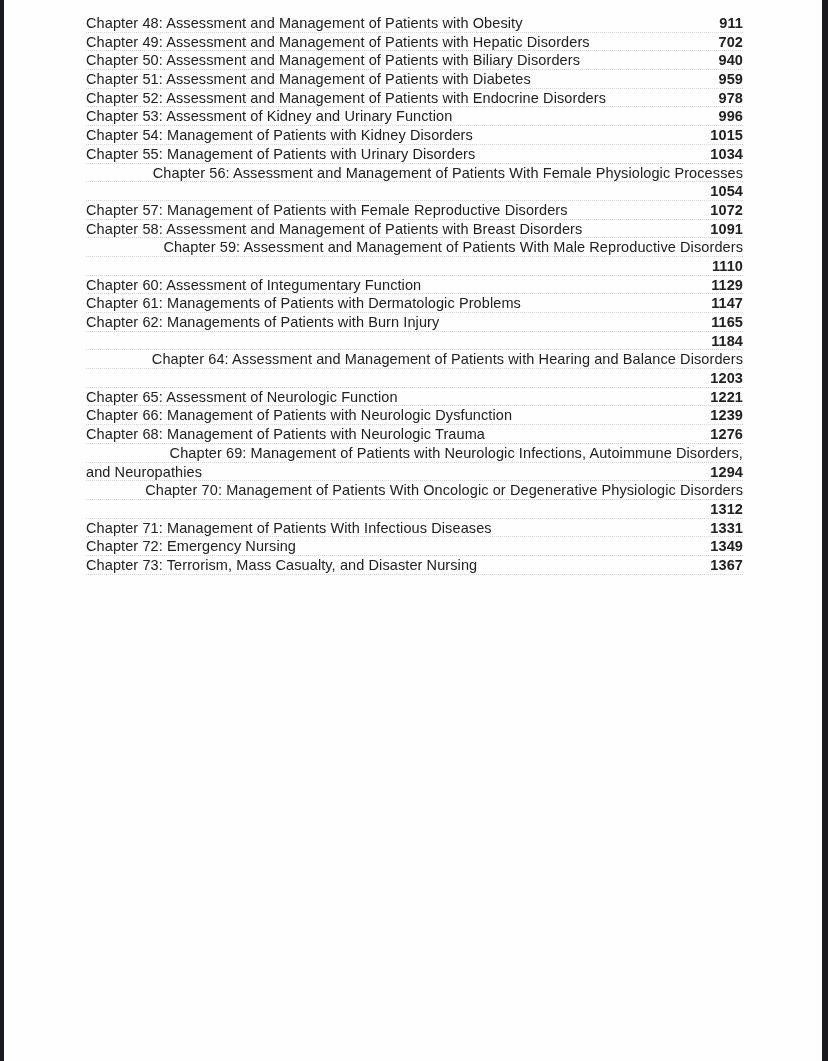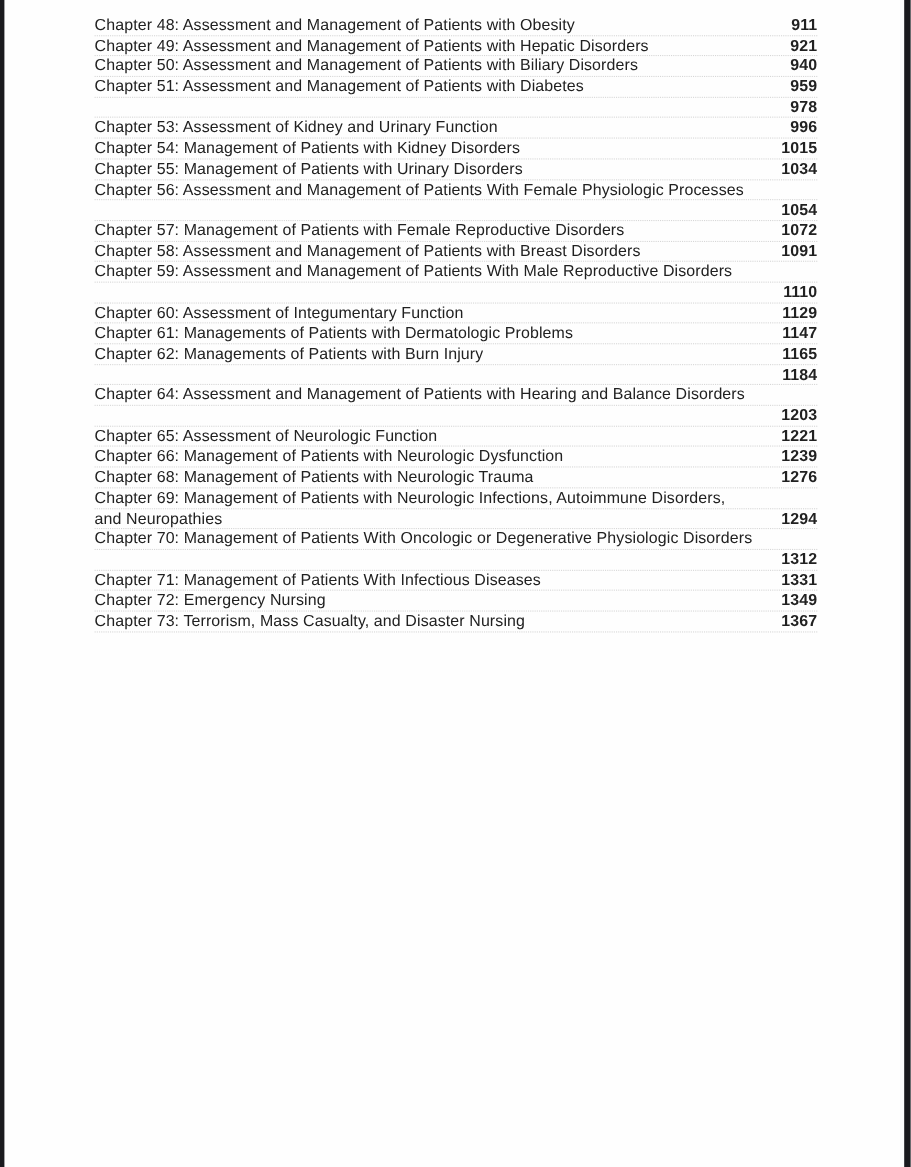--- a/index.html
+++ b/index.html
@@ -30,21 +30,21 @@
     left: 86px;
     top: 14px;
     width: 657px;
     font-size: 14.5px;
     color: #212121;
     letter-spacing: 0.1px;
   }
   .toc-line {
     display: flex;
     align-items: baseline;
-    justify-content: space-between;
+    justify-content: flex-end;
     height: 18.7px;
     line-height: 18.7px;
     border-bottom: 1px dotted #d6d6d6;
     box-sizing: border-box;
     white-space: nowrap;
   }
   .toc-title {
     flex: 0 1 auto;
     overflow: hidden;
   }
@@ -62,31 +62,32 @@
 <div class="page">
   <div class="edge edge-left"></div>
   <div class="edge edge-right"></div>
   <div class="toc">
       <div class="toc-line">
         <span class="toc-title">Chapter 48: Assessment and Management of Patients with Obesity</span>
         <span class="toc-page">911</span>
       </div>
       <div class="toc-line">
         <span class="toc-title">Chapter 49: Assessment and Management of Patients with Hepatic Disorders</span>
-        <span class="toc-page">921</span>
+        <span class="toc-page">702</span>
       </div>
       <div class="toc-line">
         <span class="toc-title">Chapter 50: Assessment and Management of Patients with Biliary Disorders</span>
         <span class="toc-page">940</span>
       </div>
       <div class="toc-line">
         <span class="toc-title">Chapter 51: Assessment and Management of Patients with Diabetes</span>
         <span class="toc-page">959</span>
       </div>
       <div class="toc-line">
+        <span class="toc-title">Chapter 52: Assessment and Management of Patients with Endocrine Disorders</span>
         <span class="toc-page">978</span>
       </div>
       <div class="toc-line">
         <span class="toc-title">Chapter 53: Assessment of Kidney and Urinary Function</span>
         <span class="toc-page">996</span>
       </div>
       <div class="toc-line">
         <span class="toc-title">Chapter 54: Management of Patients with Kidney Disorders</span>
         <span class="toc-page">1015</span>
       </div>

